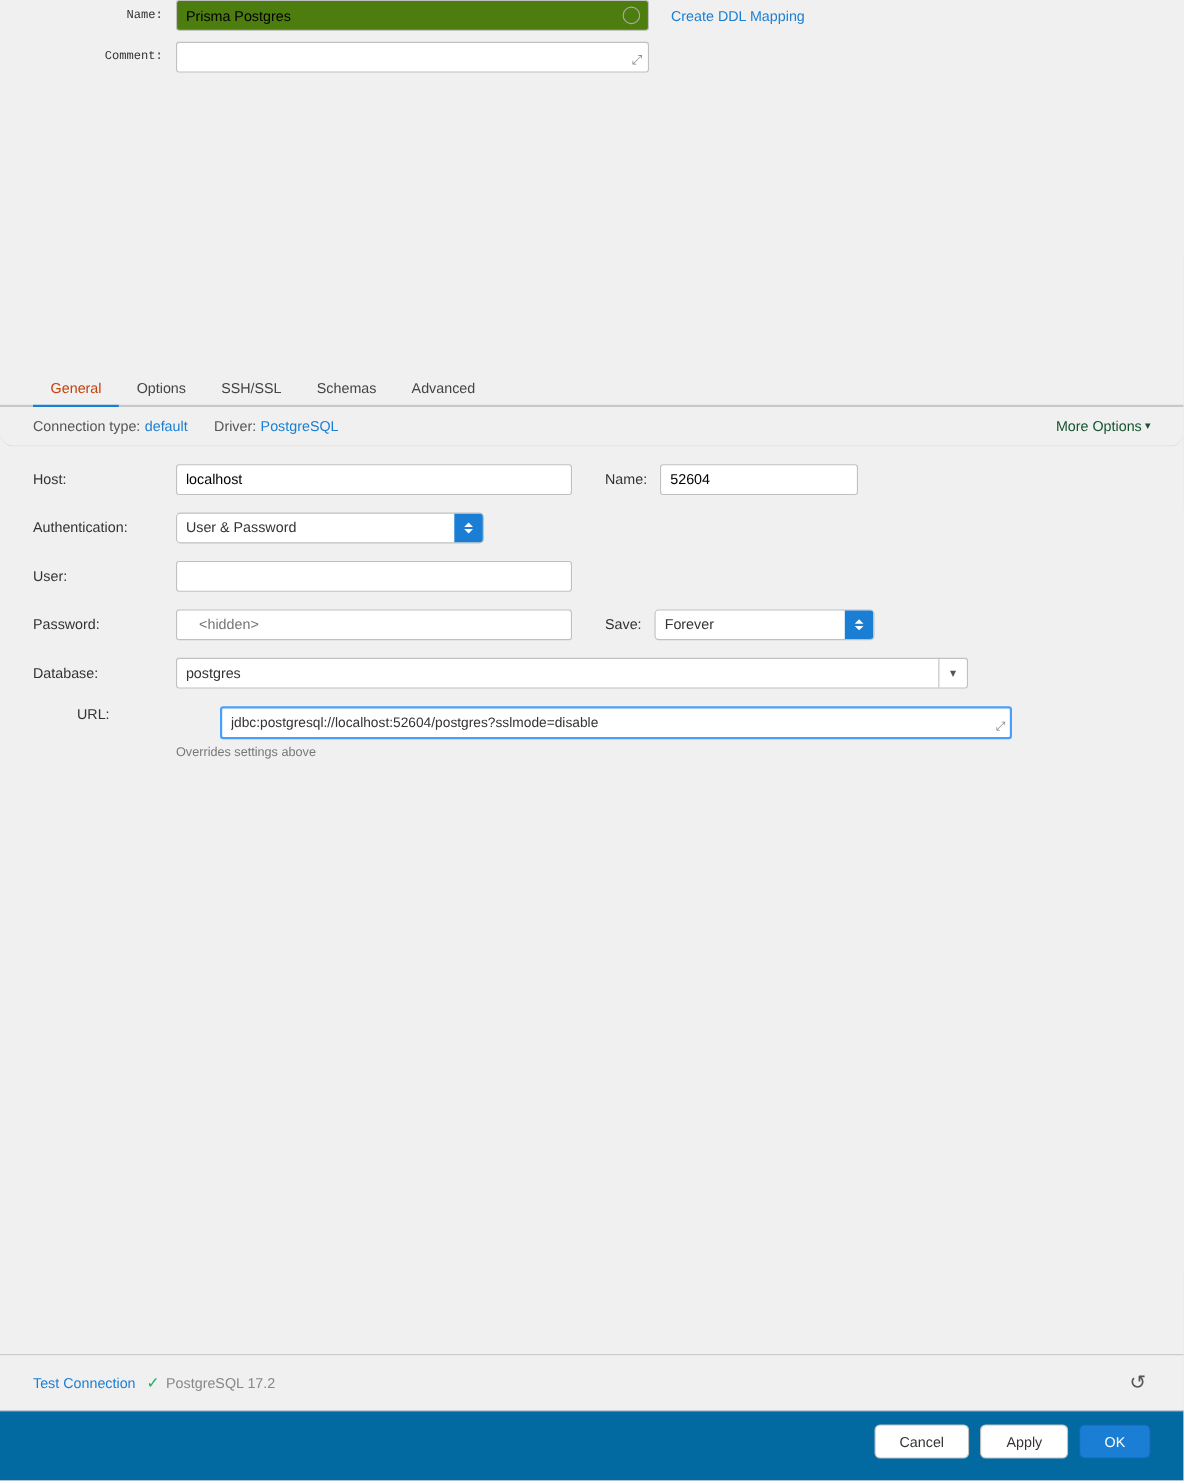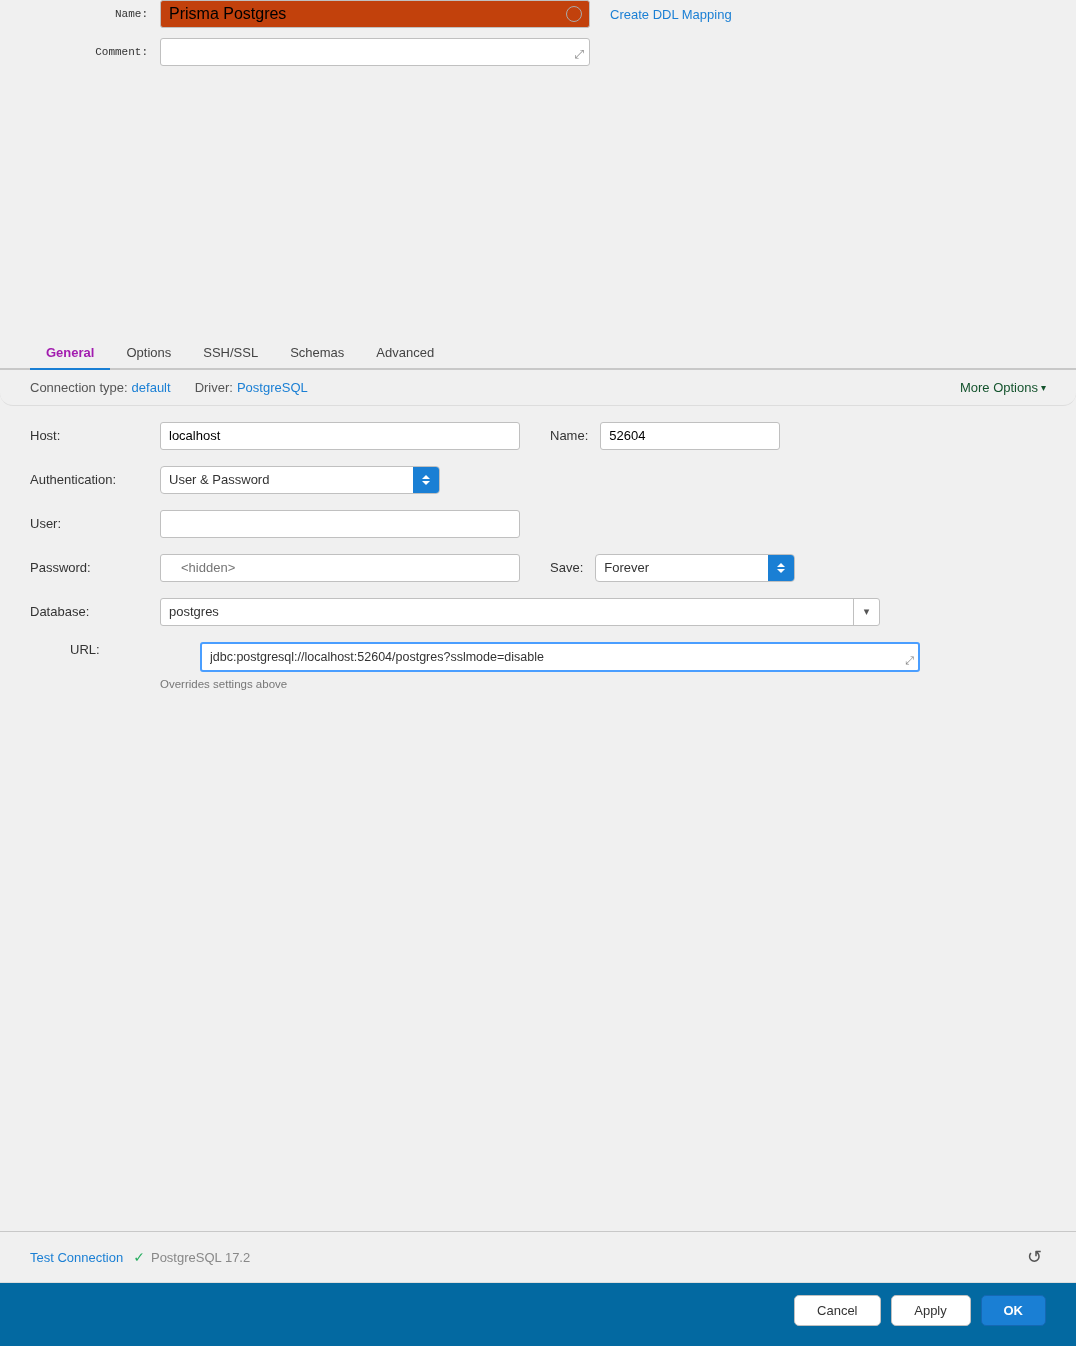--- a/index.html
+++ b/index.html
@@ -73,22 +73,22 @@
       position: relative;
       flex: 1;
       max-width: 430px;
     }
 
     .name-input {
       width: 100%;
       border: 1px solid #c0c0c0;
       border-radius: 3px;
       padding: 5px 32px 5px 8px;
-      font-size: 16px;
-      background: #c2410c;
+      font-size: 13px;
+      background: #4d7c0f;
       height: 28px;
       outline: none;
     }
 
     .name-input-icon {
       position: absolute;
       right: 8px;
       top: 50%;
       transform: translateY(-50%);
       width: 16px;
@@ -146,23 +146,23 @@
       padding: 8px 16px;
       font-size: 13px;
       color: #444;
       cursor: pointer;
       border-bottom: 2px solid transparent;
       margin-bottom: -2px;
       white-space: nowrap;
     }
 
     .tab.active {
-      color: #a21caf;
+      color: #c2410c;
       border-bottom: 2.5px solid #1a7fd4;
-      font-weight: 700;
+      font-weight: 400;
     }
 
     
     .connection-bar {
       display: flex;
       align-items: center;
       padding: 10px 30px;
       font-size: 13px;
       color: #555;
       border-bottom: 1px solid #ddd;
@@ -427,21 +427,21 @@
 
     .btn-ok {
       background: #1a7fd4;
       border: 1px solid #1568b3;
       border-radius: 5px;
       padding: 7px 22px;
       font-size: 13px;
       cursor: pointer;
       color: white;
       min-width: 60px;
-      font-weight: 700;
+      font-weight: 400;
     }
 
     .spacer { flex: 1; }
   </style>
 </head>
 <body>
 
 <div class="dialog">
 
 

